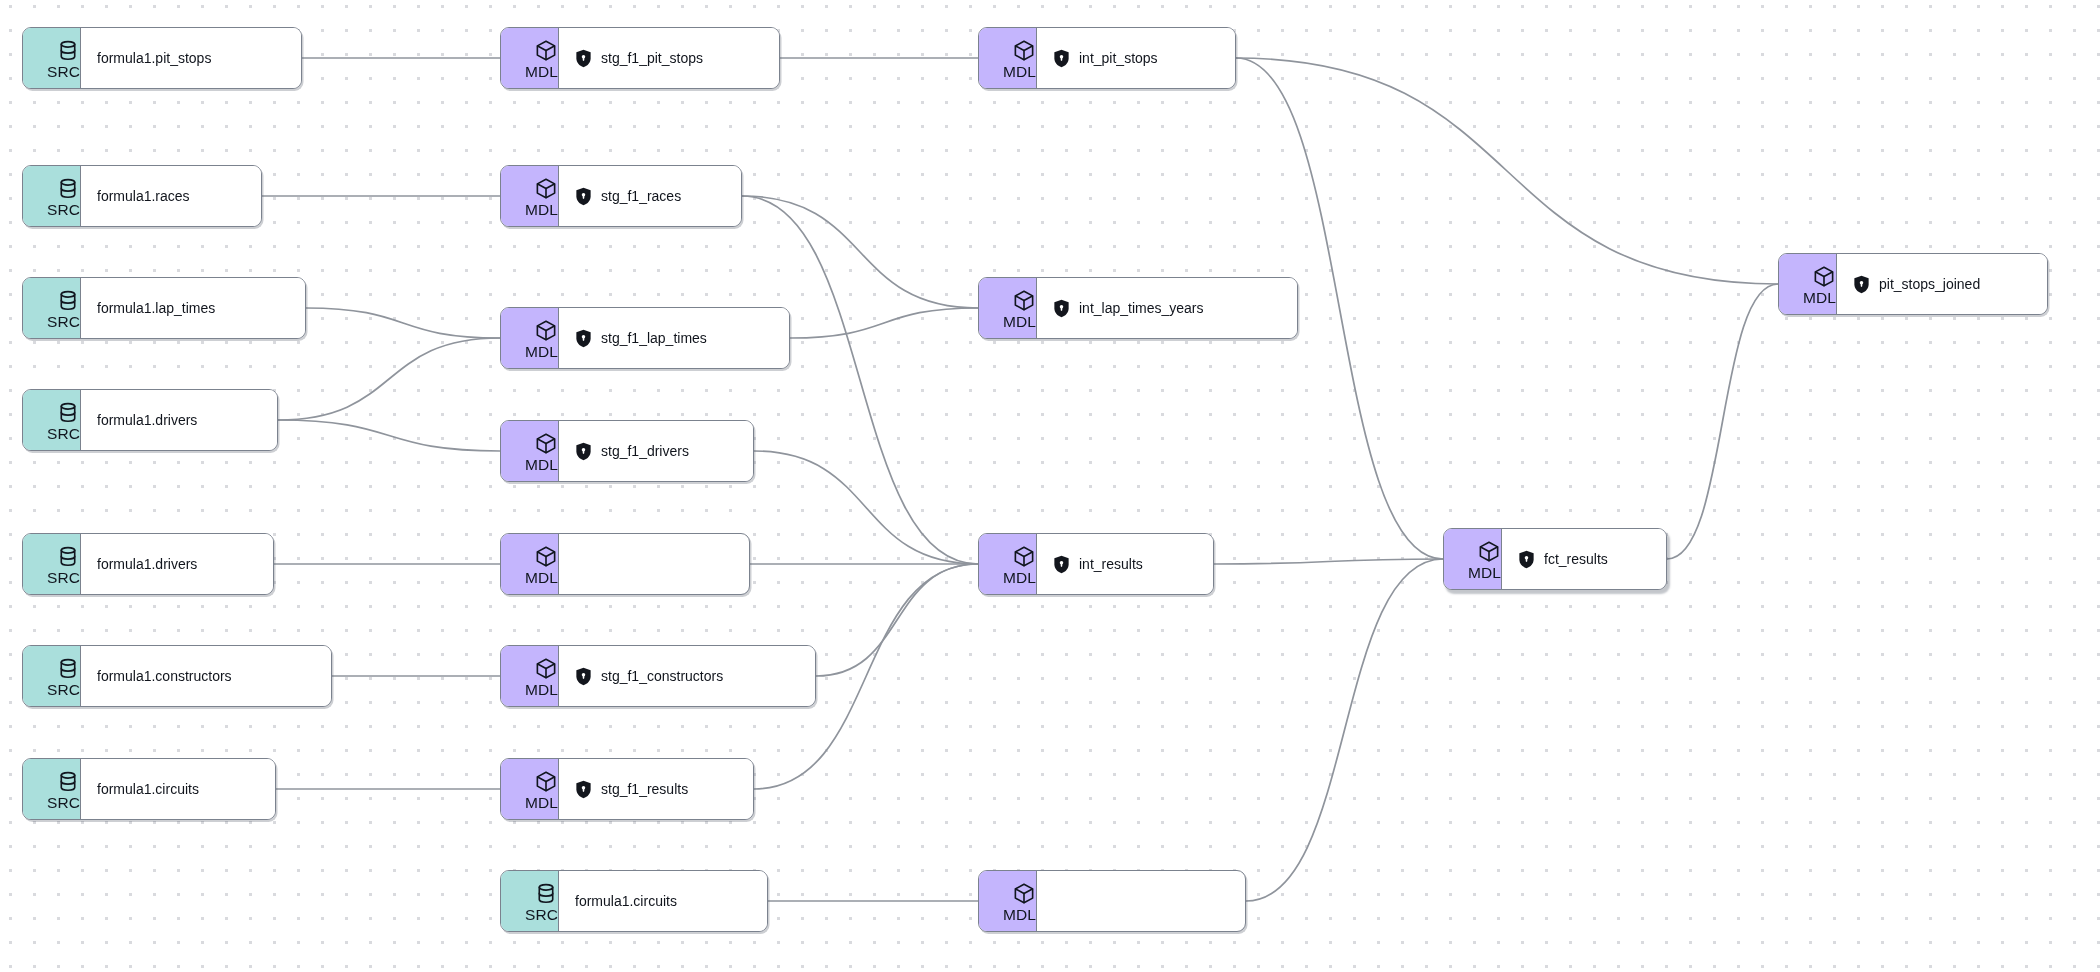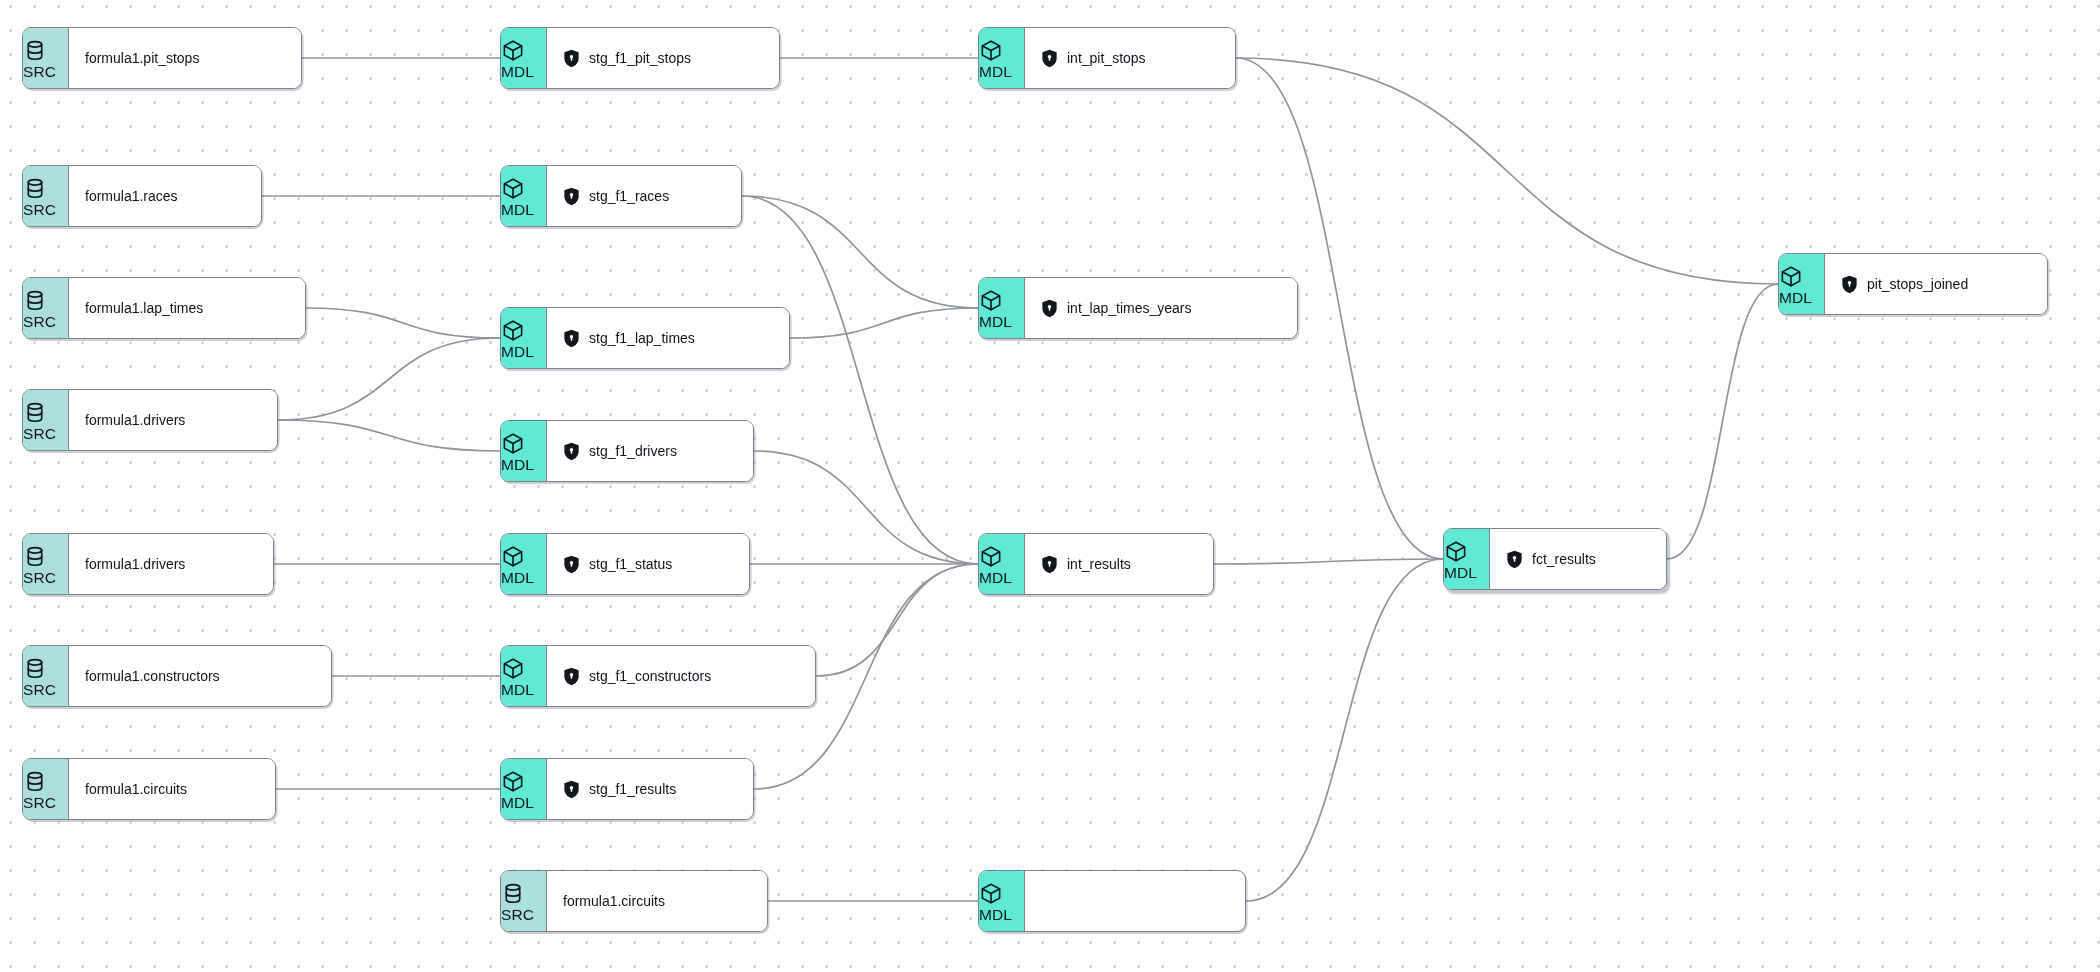--- a/index.html
+++ b/index.html
@@ -39,31 +39,31 @@
     border-radius: 9px;
     background: #ffffff;
     border: 1.6px solid #7b828e;
     box-shadow: 1.5px 2px 0 rgba(90,97,110,0.30);
     overflow: hidden;
   }
   .node.emph { box-shadow: 2.5px 3.5px 2px rgba(80,88,102,0.34); }
 
   .badge {
     flex: 0 0 auto;
-    width: 46px;
+    width: 58px;
     display: flex;
     flex-direction: column;
-    align-items: flex-start;
+    align-items: flex-end;
     justify-content: center;
     gap: 1px;
     border-right: 1.6px solid #7b828e;
     padding-top: 3px;
   }
   .badge.src { background: #aadfdc; }
-  .badge.mdl { background: #5eead4; }
+  .badge.mdl { background: #c4b5fd; }
   .badge .glyph { display: block; width: 24px; height: 23px; line-height: 0; }
   .badge .glyph svg { display: block; }
   .badge .kind {
     font-size: 15.5px;
     letter-spacing: .1px;
     color: #11161f;
     font-family: "Liberation Sans", sans-serif;
     line-height: 1;
     margin-top: 1px;
   }
@@ -327,30 +327,20 @@
         <div class="badge mdl">
           <span class="glyph">
             <svg viewBox="0 0 24 24" width="24" height="23" fill="none" stroke="#11161f" stroke-width="1.7" stroke-linecap="round" stroke-linejoin="round">
               <path d="M12 2.3 21 7.2v9.6L12 21.7 3 16.8V7.2z"></path>
               <path d="M3.3 7.3 12 12l8.7-4.7"></path>
               <path d="M12 12v9.5"></path>
             </svg>
           </span>
           <span class="kind">MDL</span>
         </div>
-        <div class="body">
-          <span class="shield">
-            <svg viewBox="0 0 20 22" width="17" height="19">
-              <path d="M10 .8 18.4 3.6v7.1c0 5.1-3.4 8.8-8.4 10.6C5 19.5 1.6 15.8 1.6 10.7V3.6z" fill="#13161d"></path>
-              <circle cx="10" cy="9" r="2.05" fill="#ffffff"></circle>
-              <rect x="9.08" y="9.3" width="1.84" height="4.5" rx="0.9" fill="#ffffff"></rect>
-            </svg>
-          </span>
-          <span class="label">stg_f1_status</span>
-        </div>
       </div>
       <div class="node" style="left: 500px; top: 645px; width: 316px;">
         <div class="badge mdl">
           <span class="glyph">
             <svg viewBox="0 0 24 24" width="24" height="23" fill="none" stroke="#11161f" stroke-width="1.7" stroke-linecap="round" stroke-linejoin="round">
               <path d="M12 2.3 21 7.2v9.6L12 21.7 3 16.8V7.2z"></path>
               <path d="M3.3 7.3 12 12l8.7-4.7"></path>
               <path d="M12 12v9.5"></path>
             </svg>
           </span>

